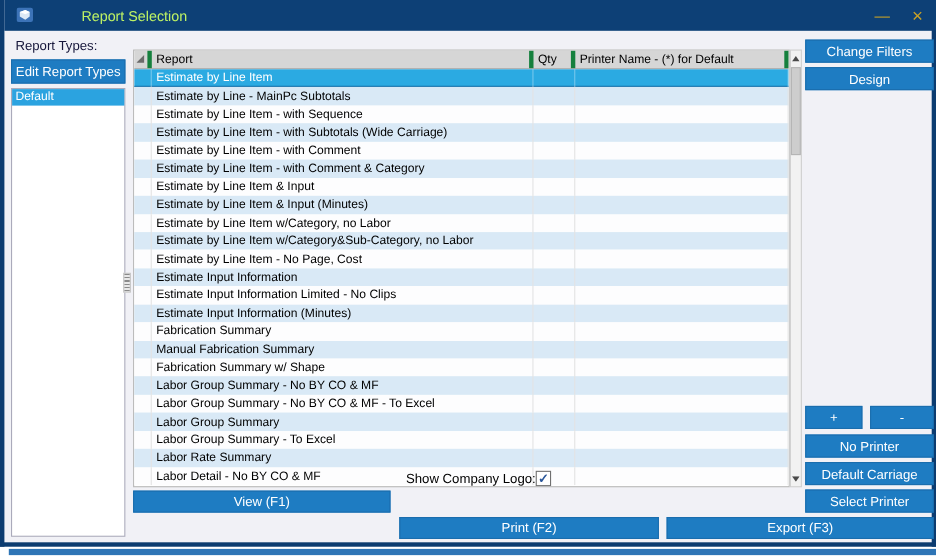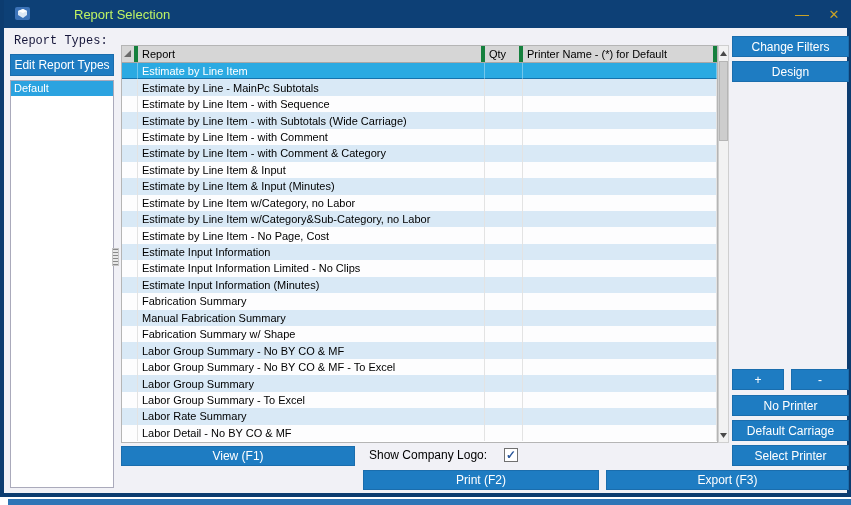--- a/index.html
+++ b/index.html
@@ -8,21 +8,21 @@
   .bg-bottom-strip{position:absolute;left:8px;right:0;top:499px;height:6px;background:#2e75b6;}
   .dialog{position:absolute;left:0;top:0;width:851px;height:497px;background:#f1f1f6;
           border:4px solid #0c3c70;border-top:none;}
   .titlebar{position:absolute;left:0;top:0;width:851px;height:28px;background:#0d4076;}
   .title-icon{position:absolute;left:11px;top:6px;width:16px;height:16px;}
   .title-text{position:absolute;left:34px;top:7px;color:#bef264;font-size:13px;margin-left:36px;}
   .win-btn{position:absolute;top:3px;width:30px;height:22px;display:flex;align-items:center;justify-content:center;
            color:#c9a227;font-size:14px;cursor:default;}
   .btn-min{right:38px;}
   .btn-close{right:6px;font-size:13px;}
-  .label{position:absolute;color:#16163a;font-size:12px;font-family:Liberation Mono, monospace;}
+  .label{position:absolute;color:#16163a;font-size:12px;}
   .blue-btn{position:absolute;background:#1e7cc2;color:#fff;font-size:12px;border:1px solid #1a6dad;
             display:flex;align-items:center;justify-content:center;cursor:default;}
   .listbox{position:absolute;left:6px;top:80px;width:104px;height:408px;background:#fff;border:1px solid #aab;}
   .list-item{height:15px;font-size:11px;padding:1px 3px;color:#000;}
   .list-item.selected{background:#2ba3e0;color:#fff;}
   .splitter{position:absolute;left:108px;top:248px;width:7px;height:18px;
             background:repeating-linear-gradient(to bottom,#8a8a8a 0 1px,transparent 1px 3px);
             border:1px solid #c5c5c5;background-color:#e8e8e8;}
   .table{position:absolute;left:117px;top:45px;width:597px;height:398px;background:#fff;
          border:1px solid #b5b5b5;overflow:hidden;}
@@ -36,21 +36,21 @@
   .trow .td{font-size:11px;color:#000;padding:1px 4px;border-right:1px solid #e3e3e3;
             white-space:nowrap;overflow:hidden;display:flex;align-items:center;}
   .trow:nth-child(even){background:#d9e9f6;}
   .trow:nth-child(odd){background:#fdfdfe;}
   .trow.selected{background:#2baae2;box-shadow:inset 0 -1px 0 #1673ad;}
   .trow.selected .td{color:#fff;border-right-color:rgba(255,255,255,.35);}
   .vscroll{position:absolute;left:714px;top:45px;width:11px;height:398px;background:#f2f2f2;border:1px solid #cfcfcf;}
   .arrow{position:absolute;left:0;width:9px;height:14px;display:flex;align-items:center;justify-content:center;}
   .arrow svg{display:block;}
   .thumb{position:absolute;left:0px;top:15px;width:9px;height:80px;background:#cdcdcd;border:1px solid #b5b5b5;}
-  .chk-wrap{position:absolute;left:365px;top:448px;display:flex;align-items:center;gap:17px;text-align:center;}
+  .chk-wrap{position:absolute;left:365px;top:428px;display:flex;align-items:center;gap:0;text-align:center;}
   .chk-label{font-size:12px;color:#000;}
   .checkbox{width:14px;height:14px;background:#fff;border:1px solid #707070;display:flex;align-items:center;justify-content:center;
             color:#2b579a;font-size:12px;font-weight:bold;line-height:1;cursor:default;}
   .sort-icon svg{display:block;}
 </style>
 </head>
 <body>
 
 <div class="screen">
   <div class="bg-bottom-strip"></div>

